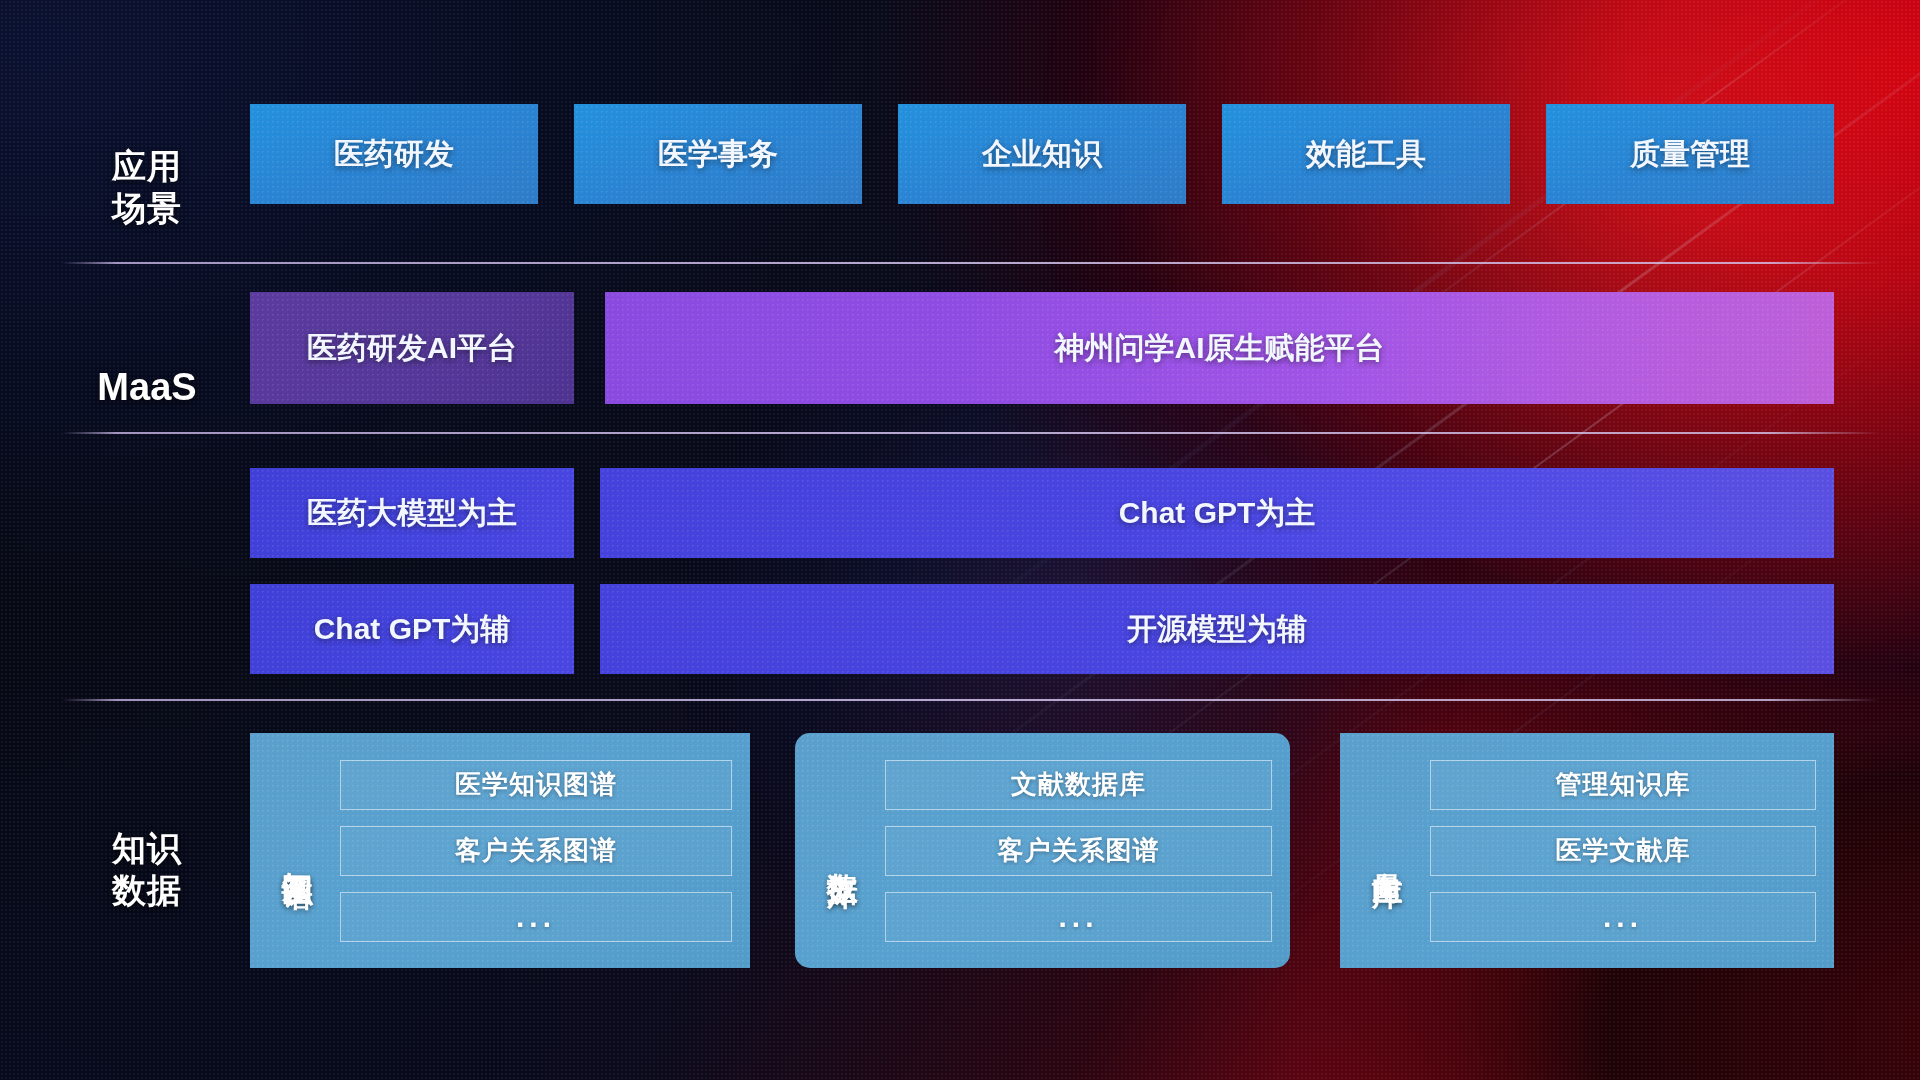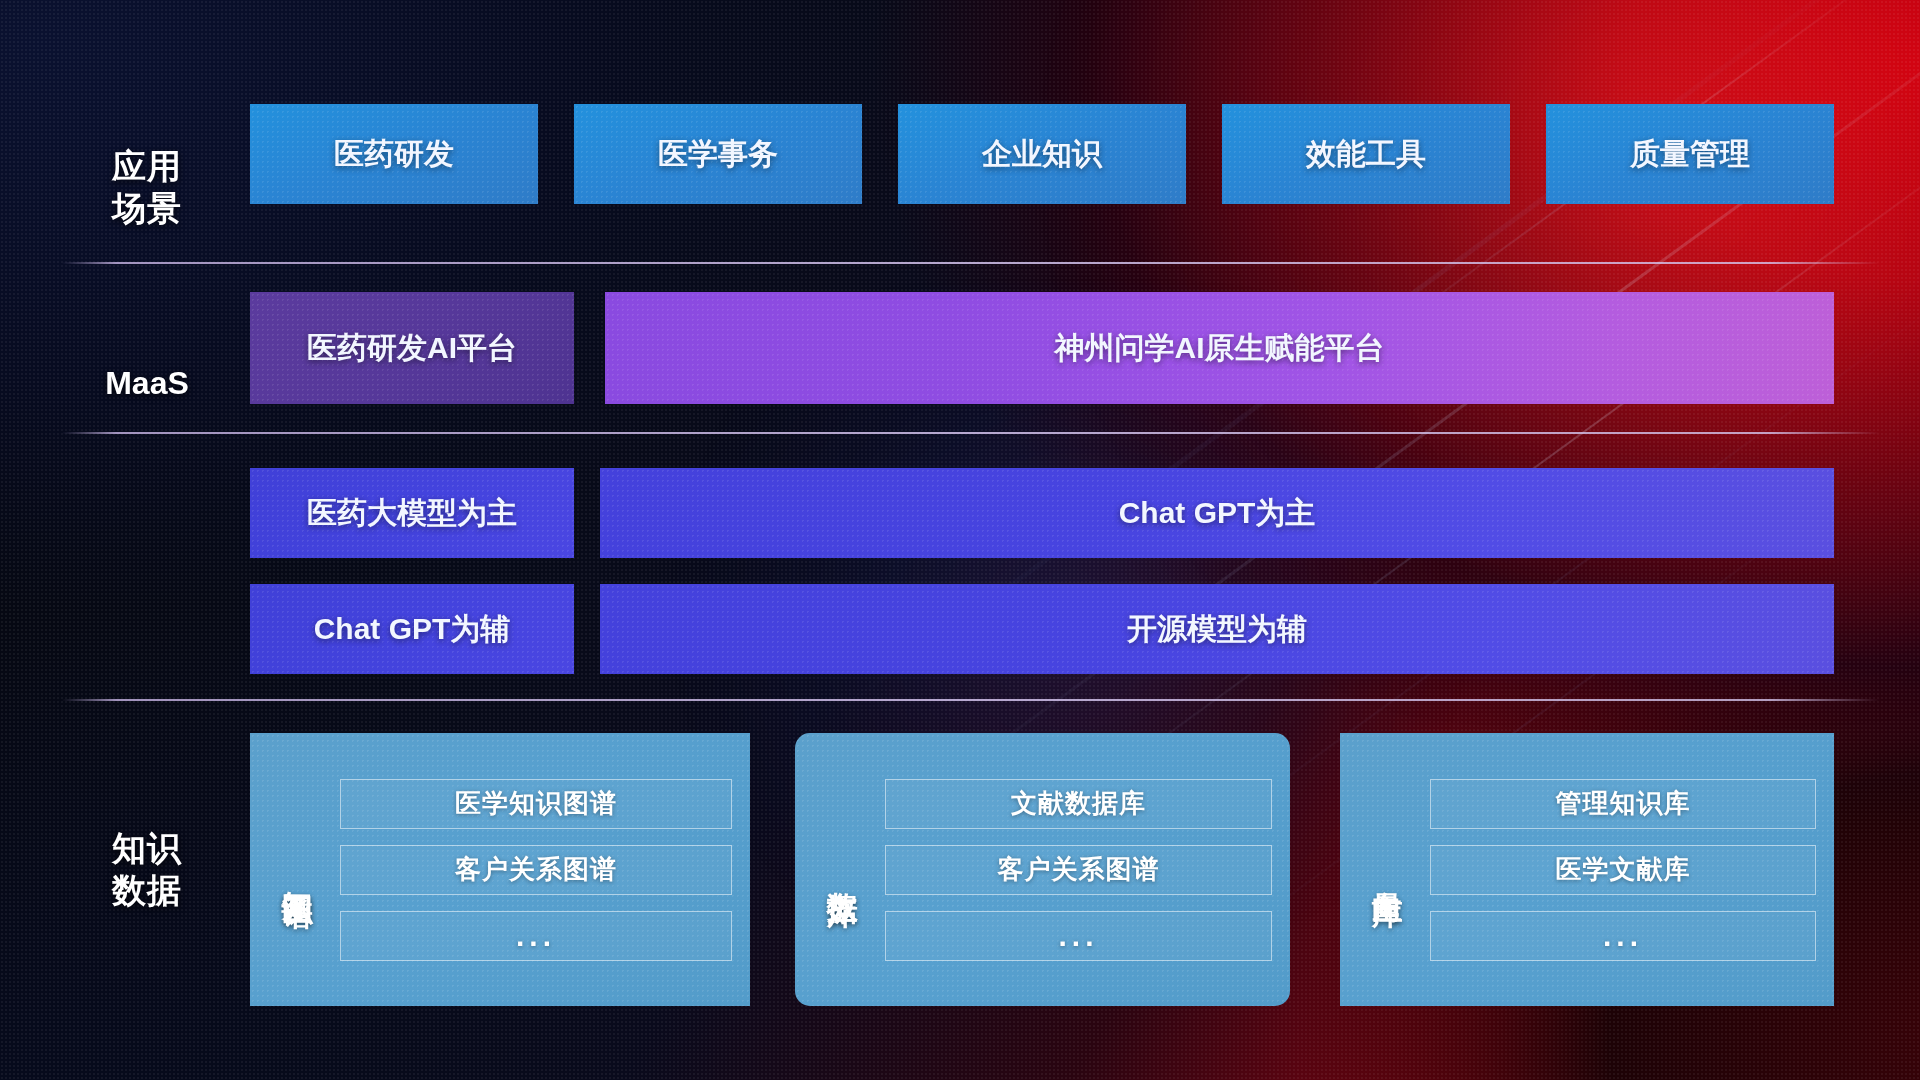--- a/index.html
+++ b/index.html
@@ -54,21 +54,21 @@
     width:170px; left:62px;
     color:#ffffff;
     font-weight:700;
     font-size:34px;
     line-height:1.24;
     text-align:center;
     letter-spacing:1px;
     text-shadow:0 2px 7px rgba(0,0,0,.75);
     margin-top:28px;
   }
-  .rowlabel.latin { font-size:32px; letter-spacing:0px;text-align:center; }
+  .rowlabel.latin { font-size:38px; letter-spacing:0px;text-align:center; }
 
   .divider {
     position:absolute;
     left:62px; width:1818px; height:2px;
     background:linear-gradient(90deg, rgba(196,178,226,.0) 0%, rgba(196,178,226,.82) 3%, rgba(206,190,232,.88) 50%, rgba(214,198,238,.8) 94%, rgba(196,178,226,0) 100%);
   }
 
   .box {
     position:absolute;
     display:flex; align-items:center; justify-content:center;
@@ -106,21 +106,21 @@
   .algo-box {
     height:90px;
     font-size:30px;
     background:linear-gradient(125deg,#4040d8 0%,#4343dd 50%,#4a46e2 100%);
   }
   .algo-box.wide { background:linear-gradient(100deg,#4441dc 0%,#4744e0 40%,#514ce6 72%,#5a4fe0 100%); }
 
   
   .kgroup {
     position:absolute;
-    top:733px; height:273px;
+    top:733px; height:235px;
     background:linear-gradient(135deg,#5ba0cc 0%,#57a0cf 45%,#539cca 100%);
     display:flex; align-items:center;
     padding:14px 18px 14px 0;
     overflow:hidden;
   }
   .kgroup::after {
     content:"";
     position:absolute; inset:0;
     background-image:radial-gradient(rgba(255,255,255,.10) 1px, transparent 1px);
     background-size:5px 5px;

